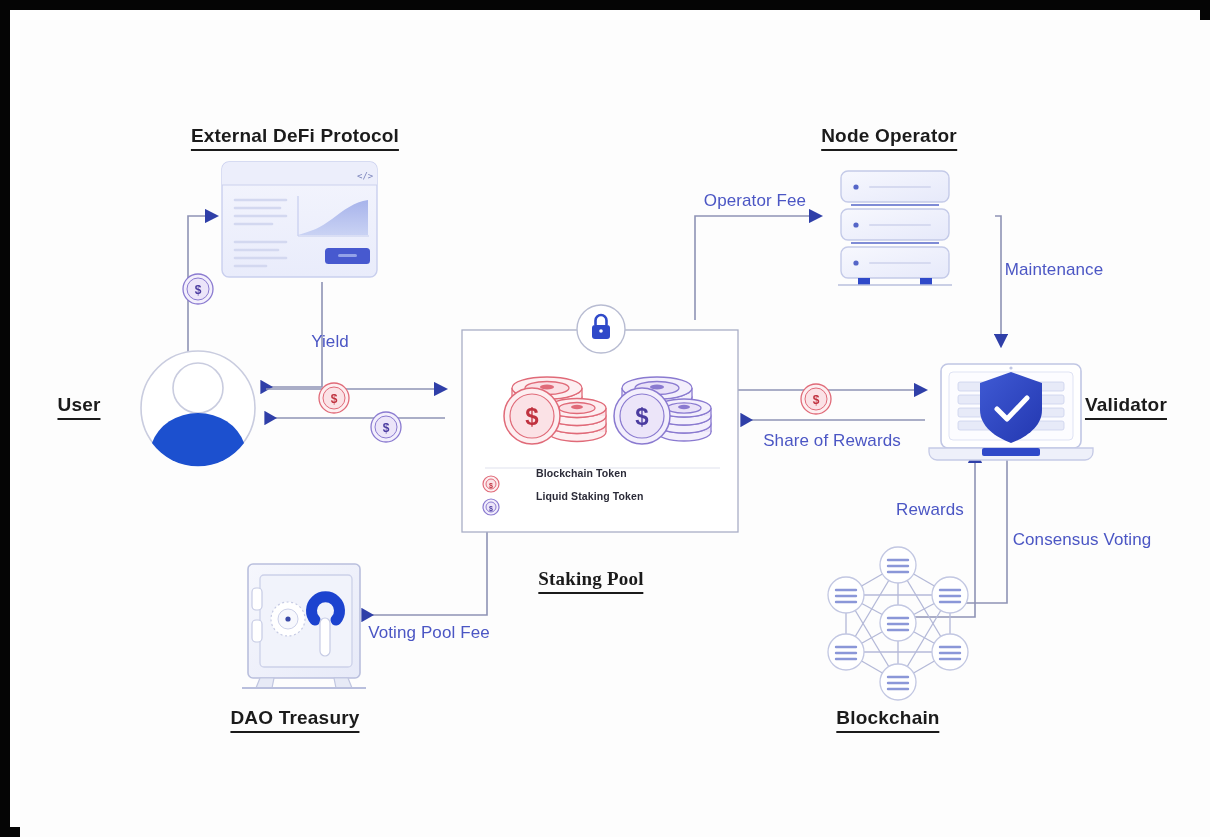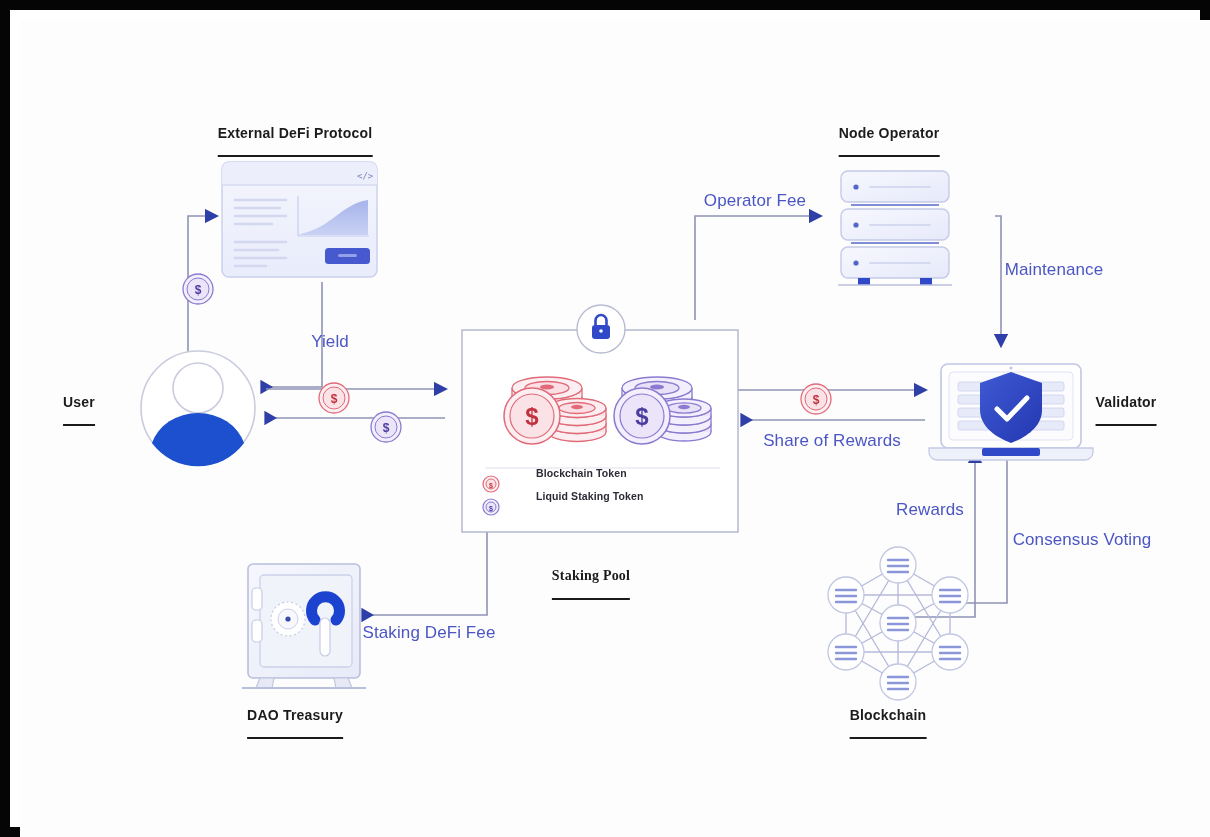--- a/index.html
+++ b/index.html
@@ -19,25 +19,25 @@
     width:1190px;height:817px;
     background:#fdfdfd;
     overflow:hidden;
   }
   svg#diagram{position:absolute;left:0;top:0;}
 
   .node-title{
     position:absolute;
     color:#1b1b1b;
     font-weight:bold;
-    font-size:14px;
+    font-size:19px;
     letter-spacing:.2px;
     white-space:nowrap;
     border-bottom:2px solid #1b1b1b;
-    padding-bottom:14px;
+    padding-bottom:2px;
     transform:translateX(-50%);
   }
   .edge-label{
     position:absolute;
     color:#4b56c4;
     font-size:17px;
     white-space:nowrap;
     transform:translateX(-50%);
     letter-spacing:.1px;
   }
@@ -404,19 +404,19 @@
     <div class="node-title" style="left:869px;top:105px;text-align:center;">Node Operator</div>
     <div class="node-title" style="left:1106px;top:374px;">Validator</div>
     <div class="node-title" style="left:868px;top:687px;">Blockchain</div>
 
     <div class="edge-label" style="left:310px;top:288px;margin-top:24px;">Yield</div>
     <div class="edge-label" style="left:735px;top:171px;">Operator Fee</div>
     <div class="edge-label" style="left:1034px;top:240px;">Maintenance</div>
     <div class="edge-label" style="left:812px;top:411px;">Share of Rewards</div>
     <div class="edge-label" style="left:910px;top:480px;">Rewards</div>
     <div class="edge-label" style="left:1062px;top:510px;">Consensus Voting</div>
-    <div class="edge-label" style="left:409px;top:603px;">Staking DeFi Fee</div>
+    <div class="edge-label" style="left:409px;top:603px;">Voting Pool Fee</div>
 
     <div class="legend-text" style="left:478px;top:447px;">Blockchain Token</div>
     <div class="legend-text" style="left:478px;top:470px;">Liquid Staking Token</div>
 
   </div>
 </div>
 
 </body></html>

